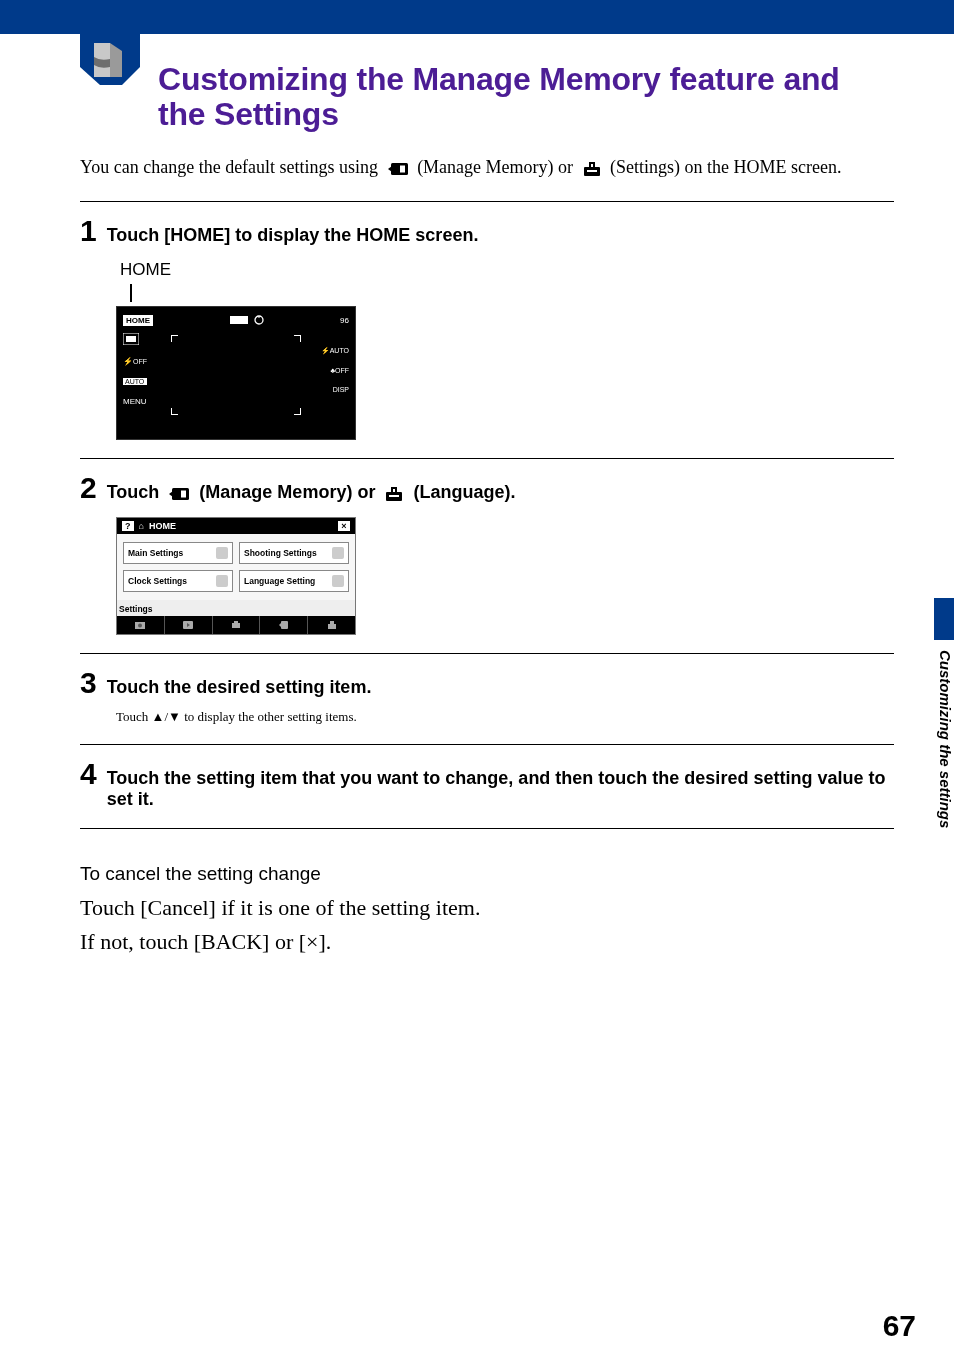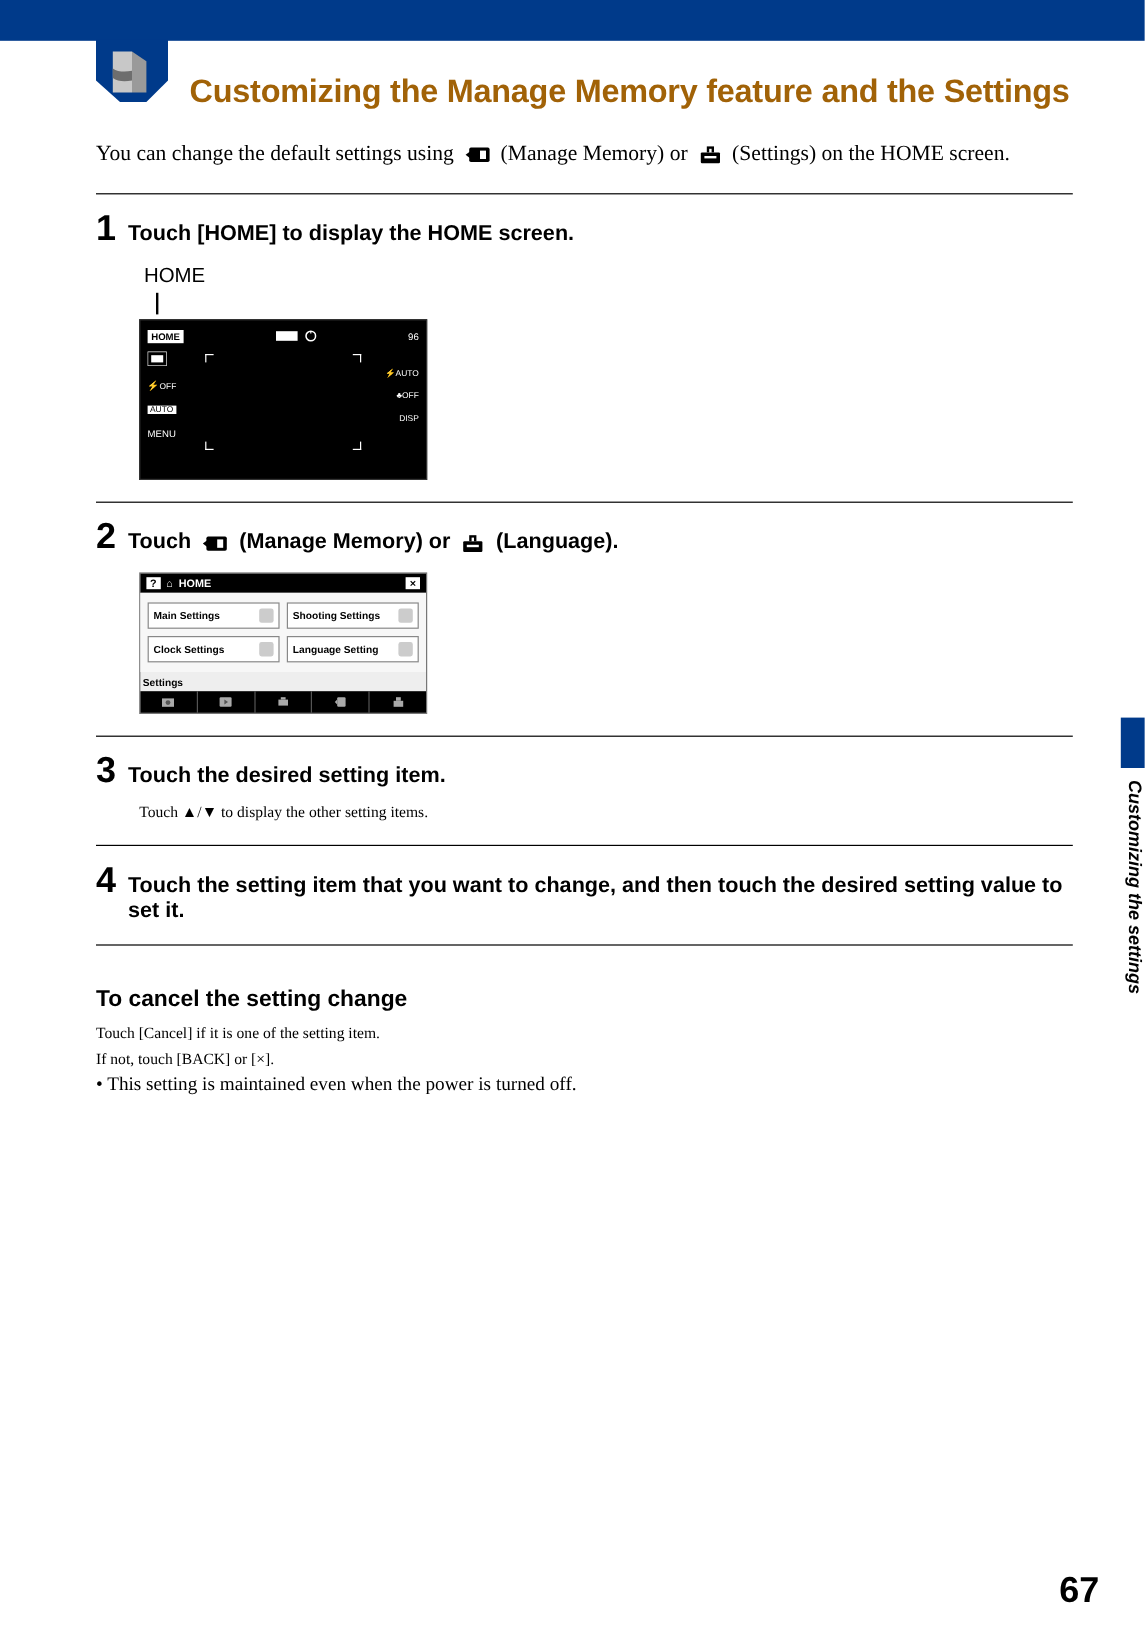--- a/index.html
+++ b/index.html
@@ -1,21 +1,21 @@
 <!DOCTYPE html>
 <html><head>
 <meta charset="utf-8">
 <style>
   html,body{margin:0;padding:0;background:#fff;color:#000;font-family:"Times New Roman",Times,serif}
   .page{width:954px;height:1357px;position:relative;margin:0 auto;box-sizing:border-box;padding:28px 60px 40px 80px}
   .sectbar{position:absolute;left:0;top:0;width:100%;height:34px;background:#003a8a}
   .head-block{position:relative;padding-top:0}
   .corner-icon{position:absolute;left:-0px;top:0;width:60px;height:60px}
   .kicker{font-family:Arial,Helvetica,sans-serif;font-weight:bold;font-style:italic;color:#fff;font-size:18px;margin:5px 0 0 78px}
-  .title{font-family:Arial,Helvetica,sans-serif;font-weight:800;color:#a16207;font-size:27px;line-height:1.08;margin:8px 0 24px 78px;letter-spacing:-.2px}
+  .title{font-family:Arial,Helvetica,sans-serif;font-weight:800;color:#4c1d95;font-size:32px;line-height:1.08;margin:8px 0 24px 78px;letter-spacing:-.2px}
   .intro{font-size:18px;line-height:1.35;margin:0 0 22px 0}
   .intro .glyph{display:inline-block;vertical-align:middle;margin:0 4px}
   .rule{border:none;border-top:1.5px solid #000;margin:8px 0}
   .step{margin-top:14px}
   .step-line{display:flex;align-items:baseline;gap:10px}
   .step-num{font-family:Arial,Helvetica,sans-serif;font-weight:800;font-size:30px;line-height:1}
   .step-text{font-family:Arial,Helvetica,sans-serif;font-weight:700;font-size:18px}
   .step-text .glyph{display:inline-block;vertical-align:middle;margin:0 4px}
   .homefig{margin:14px 0 18px 36px;width:250px}
   .homefig-label{font-family:Arial,Helvetica,sans-serif;font-size:17px;margin:0 0 4px 4px}
@@ -41,22 +41,22 @@
   .lcd2 .bar .x{background:#fff;color:#000;width:12px;text-align:center}
   .lcd2 .body{background:#f7f7f7;padding:8px 6px;display:grid;grid-template-columns:1fr 1fr;gap:6px}
   .lcd2 .btn{border:1px solid #888;background:#fff;font-size:8.5px;font-weight:700;padding:4px 4px;display:flex;justify-content:space-between;align-items:center;gap:5px}
   .lcd2 .btn .ic{width:12px;height:12px;background:#ccc;border-radius:2px;flex:none}
   .lcd2 .lab{font-size:8.5px;font-weight:700;padding:4px 0 2px 2px}
   .lcd2 .bot{display:flex;background:#000}
   .lcd2 .bot .t{flex:1;border-right:1px solid #555;height:18px;display:flex;align-items:center;justify-content:center}
   .lcd2 .bot .t:last-child{border-right:none}
   .lcd2 .bot svg{width:12px;height:12px}
   .step-sub{font-size:13px;margin:10px 0 18px 36px;line-height:1.35}
-  .cancel-h{font-family:Arial,Helvetica,sans-serif;font-weight:700;font-size:19px;margin:34px 0 8px 0}
-  .cancel-p{font-size:13px;line-height:1.35;margin:0 0 4px 0}
+  .cancel-h{font-family:Arial,Helvetica,sans-serif;font-weight:400;font-size:19px;margin:34px 0 8px 0}
+  .cancel-p{font-size:22px;line-height:1.35;margin:0 0 4px 0}
   .bullet{font-size:16px;margin:4px 0 0 0}
   .side-tab{position:absolute;right:0;top:598px;width:20px;height:42px;background:#003a8a}
   .side-label{position:absolute;right:0;top:650px;font-family:Arial,Helvetica,sans-serif;font-weight:bold;font-style:italic;font-size:15px;writing-mode:vertical-rl}
   .pagenum{position:absolute;right:38px;bottom:14px;font-family:Arial,Helvetica,sans-serif;font-weight:800;font-size:30px}
   .mm-icon,.gear-icon,.sq-icon{vertical-align:middle}
 </style>
 </head>
 <body>
 
 <div class="page">
@@ -240,18 +240,17 @@
       <span class="step-num">4</span>
       <span class="step-text">Touch the setting item that you want to change, and then touch the desired setting value to set it.</span>
     </div>
   </div>
 
   <hr class="rule" style="margin-top:18px">
 
   <div class="cancel-h">To cancel the setting change</div>
   <p class="cancel-p">Touch [Cancel] if it is one of the setting item.</p>
   <p class="cancel-p">If not, touch [BACK] or [×].</p>
-  <p class="bullet">• This setting is maintained even when the power is turned off.</p>
 
   <div class="side-tab"></div>
   <div class="side-label">Customizing the settings</div>
   <div class="pagenum">67</div>
 </div>
 
 </body></html>

